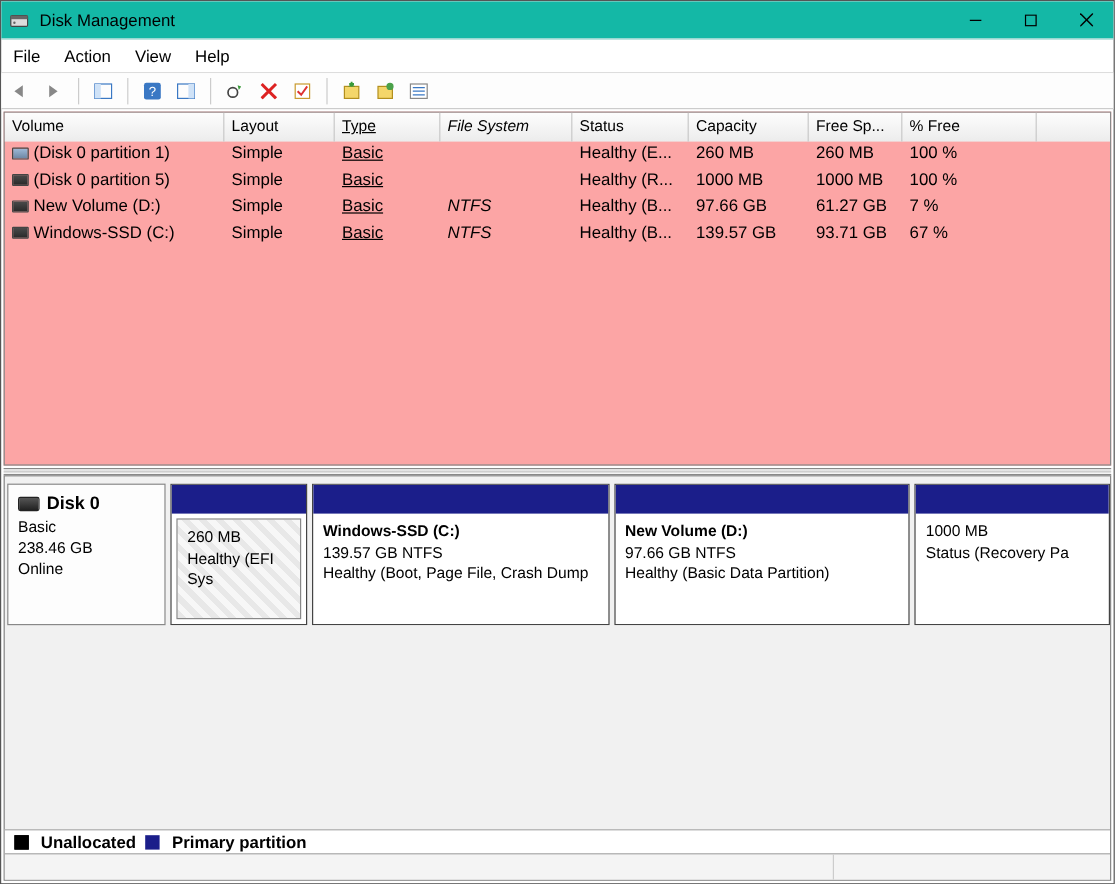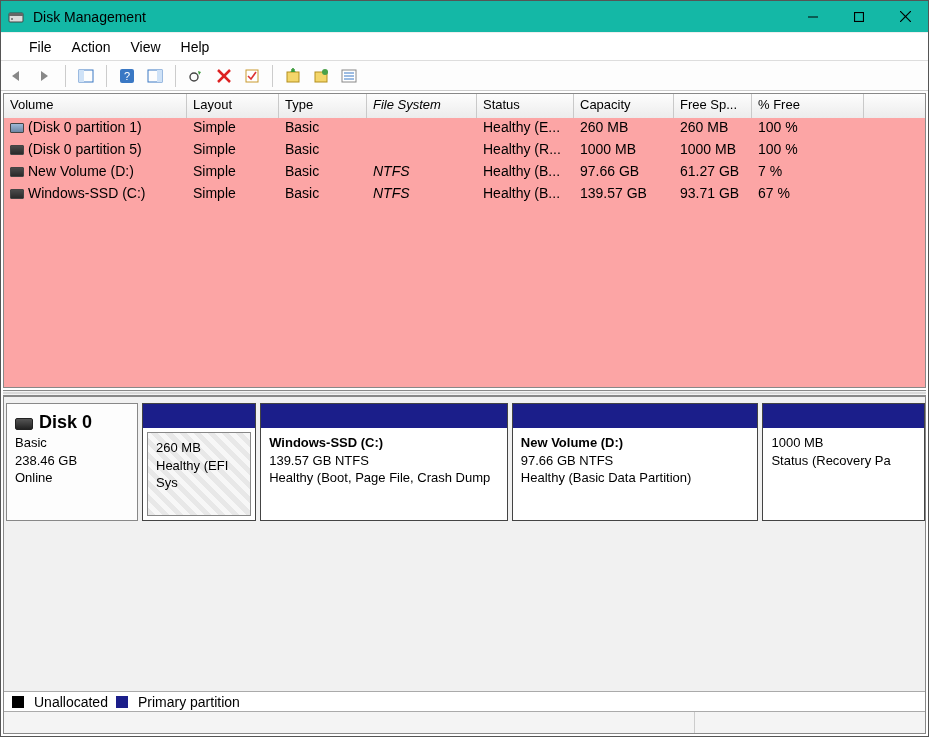--- a/index.html
+++ b/index.html
@@ -38,21 +38,21 @@
     display:flex; align-items:center; justify-content:center;
     font-size:12px;
     cursor:pointer;
   }
 
   
   .menubar {
     height:28px;
     display:flex;
     align-items:center;
-    padding: 0 18px;
+    padding: 0 0;
     font-size:14px;
     border-bottom:1px solid #ddd;
   }
   .menubar .menu-item {
     padding: 2px 10px;
     cursor:default;
   }
 
   
   .toolbar {
@@ -122,21 +122,21 @@
     top:1px;
     background:linear-gradient(#9db8d6,#6d87a5);
     border-radius:1px;
   }
   .vol-icon.dark {
     background:linear-gradient(#4a4a4a,#2a2a2a);
   }
 
   .c-volume {width:183px;}
   .c-layout {width:92px;}
-  .c-type   {width:88px;}
+  .c-type   {width:88px;text-decoration:underline;}
   .c-filesy {width:110px;font-style:italic;}
   .c-status {width:97px;}
   .c-capacity{width:100px;}
   .c-free   {width:78px;}
   .c-pctfree{width:112px;}
 
   
   .splitter-h {
     height:6px;
     background:linear-gradient(#fff,#ccc,#fff);
@@ -174,21 +174,21 @@
   .disk-label .disk-icon {
     display:inline-block;
     width:18px; height:12px;
     background:linear-gradient(#555,#222);
     border:1px solid #222;
     border-radius:2px;
     margin-right:6px;
     position:relative;
     top:2px;
   }
-  .disk-label b { font-weight:600; font-size:18px; }
+  .disk-label b { font-weight:600; font-size:15px; }
 
   .part-strip {
     flex:1;
     display:flex;
     gap:4px;
     padding-left:4px;
     overflow:hidden;
   }
   .part {
     border:1px solid #444;
@@ -225,20 +225,21 @@
     position:absolute;
     left:0; right:0; bottom:22px;
     height:20px;
     border-top:1px solid #aaa;
     background:#fff;
     display:flex;
     align-items:center;
     padding:0 8px;
     font-size:14px;
     gap:8px;
+    font-weight:bold;
   }
   .legend .sw {
     display:inline-block;
     width:12px; height:12px;
     margin-right:2px;
     border:1px solid #000;
   }
   .legend .sw.black { background:#000; }
   .legend .sw.navy  { background:#1b1e8a; border:none;}
 

